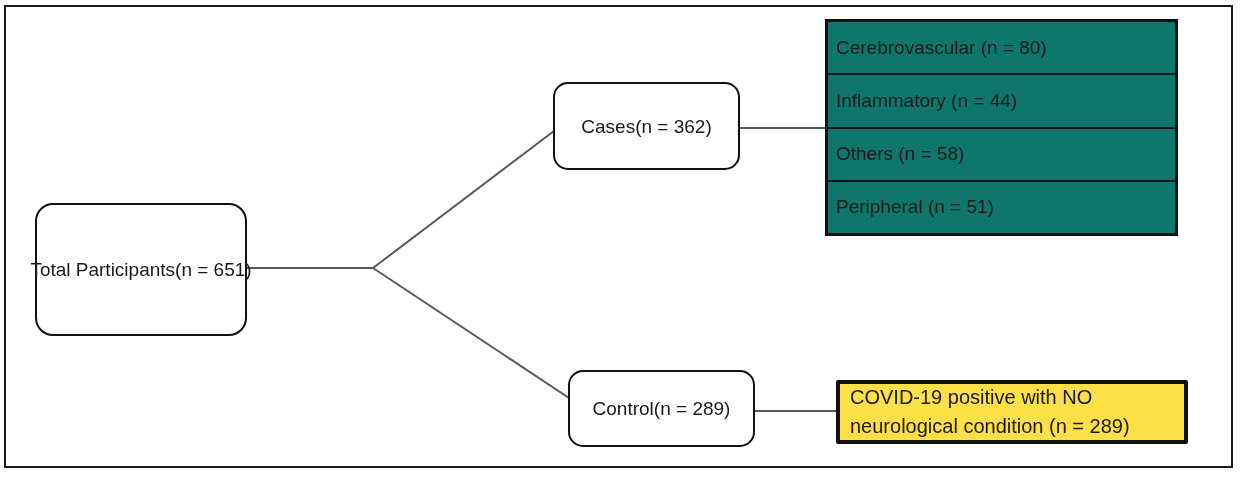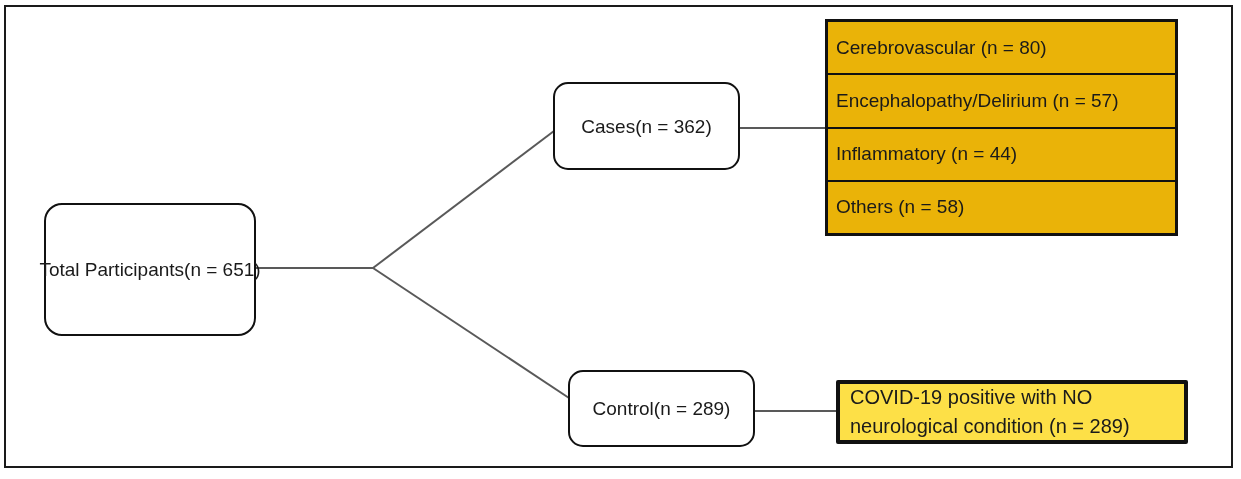--- a/index.html
+++ b/index.html
@@ -46,21 +46,20 @@
     color: #1a1a1a;
     font-size: 19px;
     line-height: 27px;
   }
   #node-total {
     left: 35px;
     top: 203px;
     width: 212px;
     height: 133px;
     border-radius: 18px;
-    margin-left: 9px;
   }
   #node-cases {
     left: 553px;
     top: 82px;
     width: 187px;
     height: 88px;
   }
   #node-control {
     left: 568px;
     top: 370px;
@@ -68,21 +67,21 @@
     height: 77px;
   }
   #categories-table {
     position: absolute;
     left: 825px;
     top: 19px;
     width: 353px;
     height: 217px;
     box-sizing: border-box;
     border: 3px solid #111111;
-    background: #eab308;
+    background: #0f766e;
     display: flex;
     flex-direction: column;
   }
   .table-row {
     flex: 1 1 0;
     display: flex;
     align-items: center;
     padding-left: 8px;
     border-bottom: 2px solid #111111;
     color: #1a1a1a;
@@ -139,23 +138,23 @@
     <span class="nowrap">(n = 362)</span>
   </div>
 
   <div class="node" id="node-control">
     <span class="nowrap">Control</span>
     <span class="nowrap">(n = 289)</span>
   </div>
 
   <div id="categories-table">
     <div class="table-row">Cerebrovascular (n = 80)</div>
-    <div class="table-row">Encephalopathy/Delirium (n = 57)</div>
     <div class="table-row">Inflammatory (n = 44)</div>
     <div class="table-row">Others (n = 58)</div>
+    <div class="table-row">Peripheral (n = 51)</div>
   </div>
 
   <div id="outcome-box">
     <span>COVID-19 positive with NO</span>
     <span>neurological condition (n = 289)</span>
   </div>
 
 </div>
 
 </body></html>

